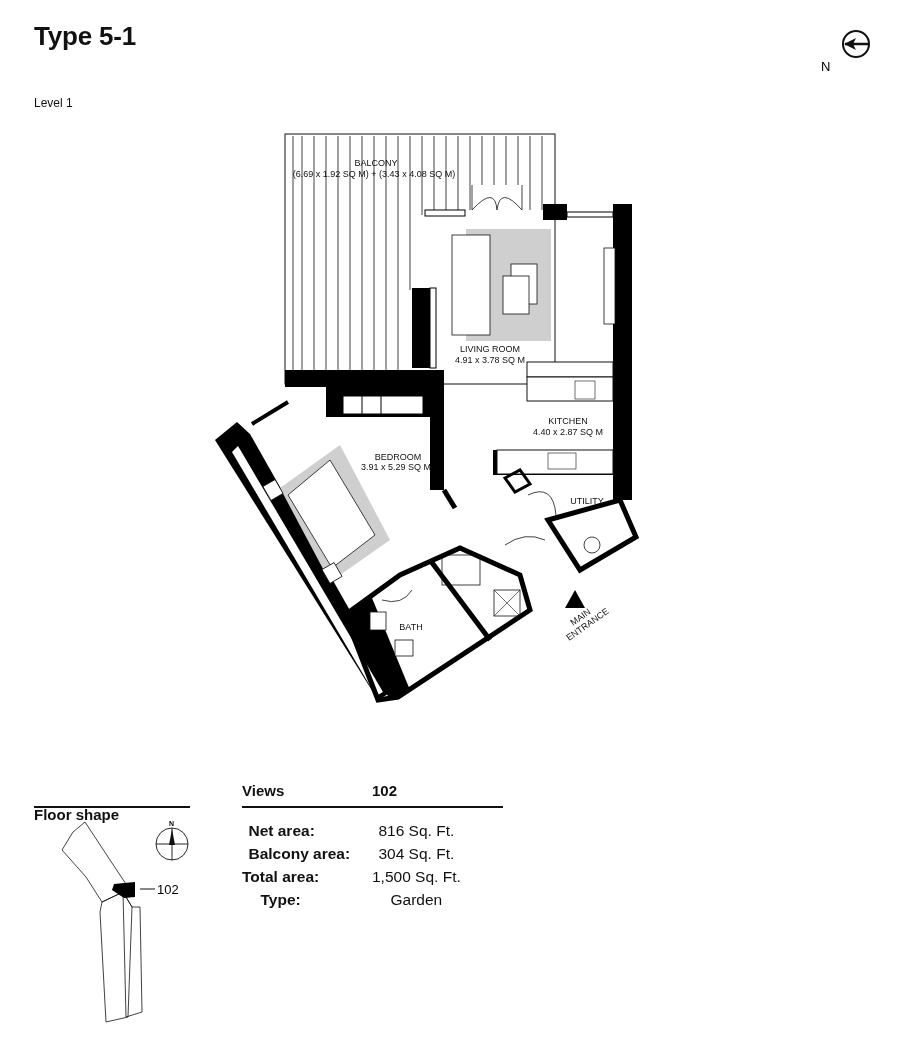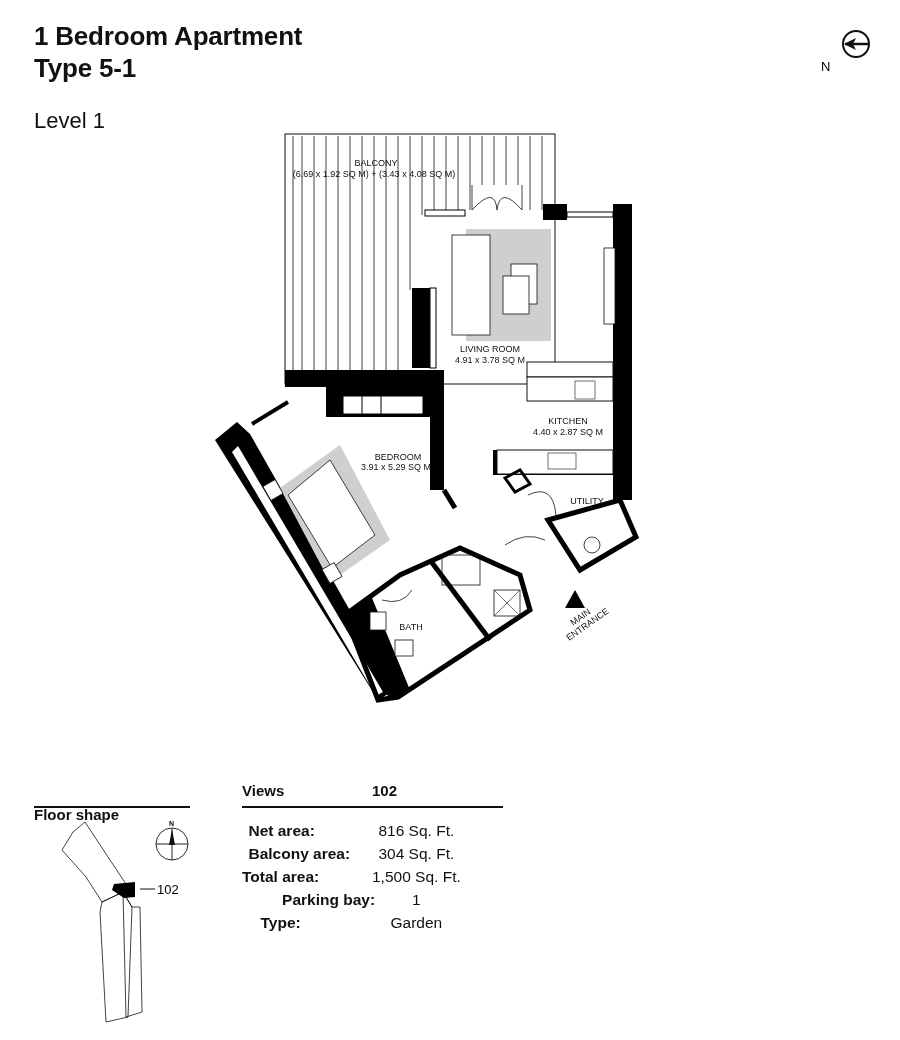--- a/index.html
+++ b/index.html
@@ -1,33 +1,32 @@
 <!DOCTYPE html>
 <html><head>
 <meta charset="utf-8">
 <style>
   html,body{margin:0;padding:0;background:#fff;}
   body{width:900px;height:1040px;position:relative;font-family:"Liberation Sans",sans-serif;color:#111;overflow:hidden;}
   .title{position:absolute;left:34px;top:20px;font-size:26px;font-weight:bold;line-height:32px;letter-spacing:-0.2px;}
-  .level{position:absolute;left:34px;top:108px;font-size:22px;}
+  .level{position:absolute;left:34px;top:96px;font-size:12px;}
   .compass{position:absolute;left:818px;top:26px;width:56px;height:48px;}
   .plan{position:absolute;left:0;top:0;width:900px;height:740px;}
   .lbl{font-family:"Liberation Sans",sans-serif;font-size:9px;fill:#111;}
   .section-h{position:absolute;font-size:15px;font-weight:bold;}
   .rule{position:absolute;height:2px;background:#111;}
   .spec{position:absolute;left:242px;top:819px;font-size:15.5px;line-height:23px;}
   .spec .row{display:flex;justify-content:center;}
   .spec .k{width:130px;font-weight:bold;}
   .mini{position:absolute;left:40px;top:812px;width:160px;height:215px;}
 </style>
 </head>
 <body>
 
 <div class="title">
-  <div>1 Bedroom Apartment</div>
   <div>Type 5-1</div>
 </div>
 <div class="level">Level 1</div>
 
 <svg class="compass" viewBox="0 0 56 48">
   <circle cx="38" cy="18" r="13" fill="none" stroke="#111" stroke-width="2"></circle>
   <line x1="27" y1="18" x2="51" y2="18" stroke="#111" stroke-width="2.5"></line>
   <polygon points="26,18 38,12 35,18 38,24" fill="#111"></polygon>
   <text x="3" y="45" font-size="13" font-family="Liberation Sans, sans-serif">N</text>
 </svg>
@@ -183,20 +182,16 @@
   </div>
   <div class="row">
     <span class="k">Balcony area:</span>
     <span>304 Sq. Ft.</span>
   </div>
   <div class="row">
     <span class="k">Total area:</span>
     <span>1,500 Sq. Ft.</span>
   </div>
   <div class="row">
-    <span class="k">Parking bay:</span>
-    <span>1</span>
-  </div>
-  <div class="row">
     <span class="k">Type:</span>
     <span>Garden</span>
   </div>
 </div>
 
 </body></html>

